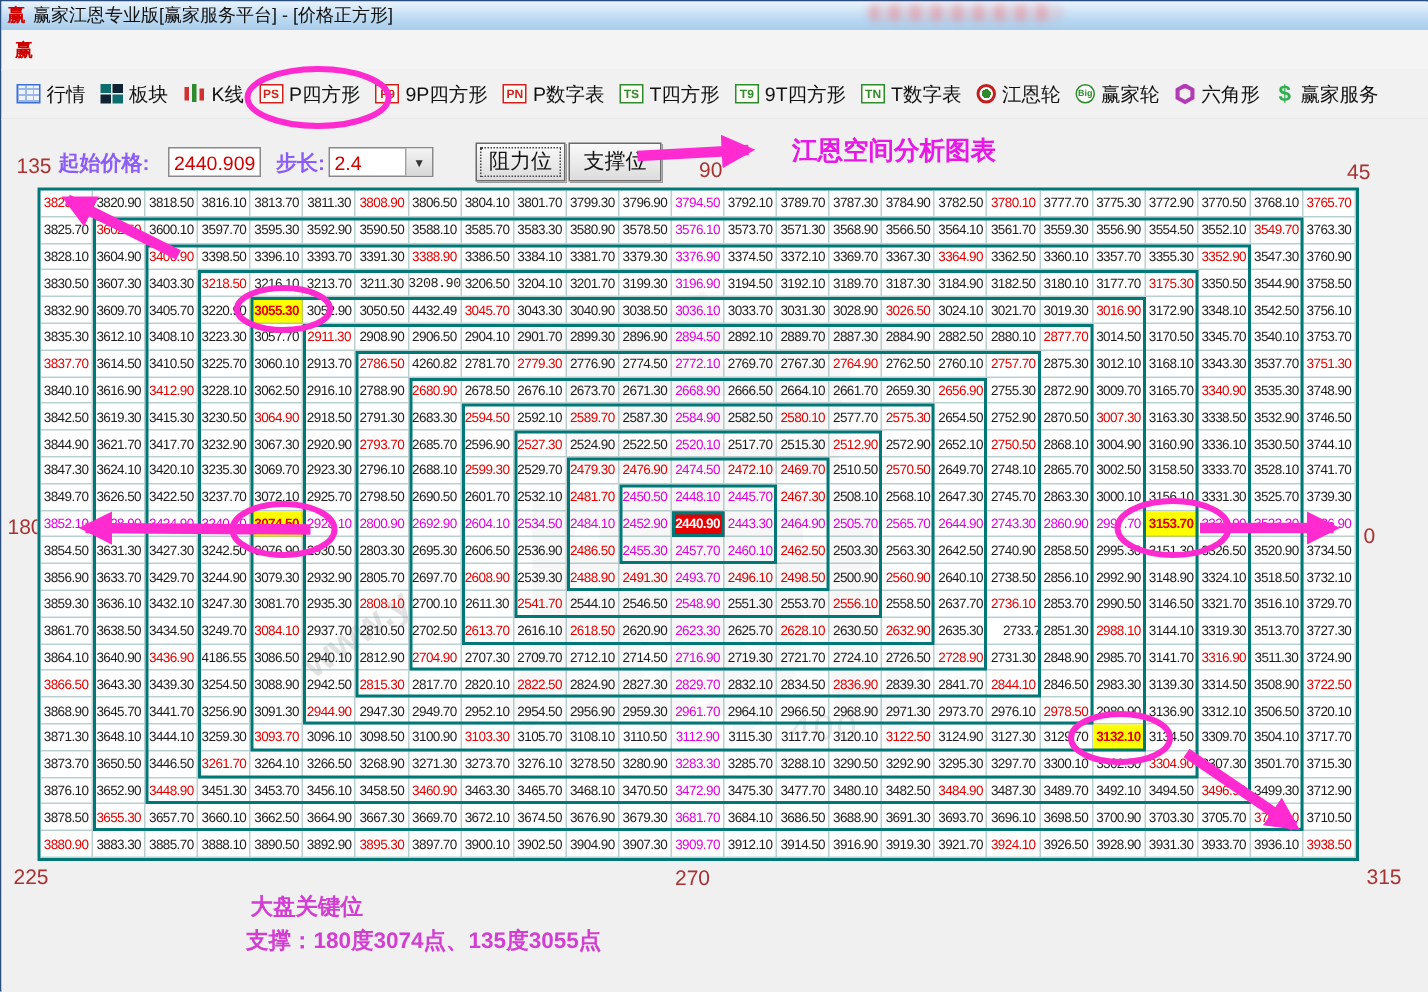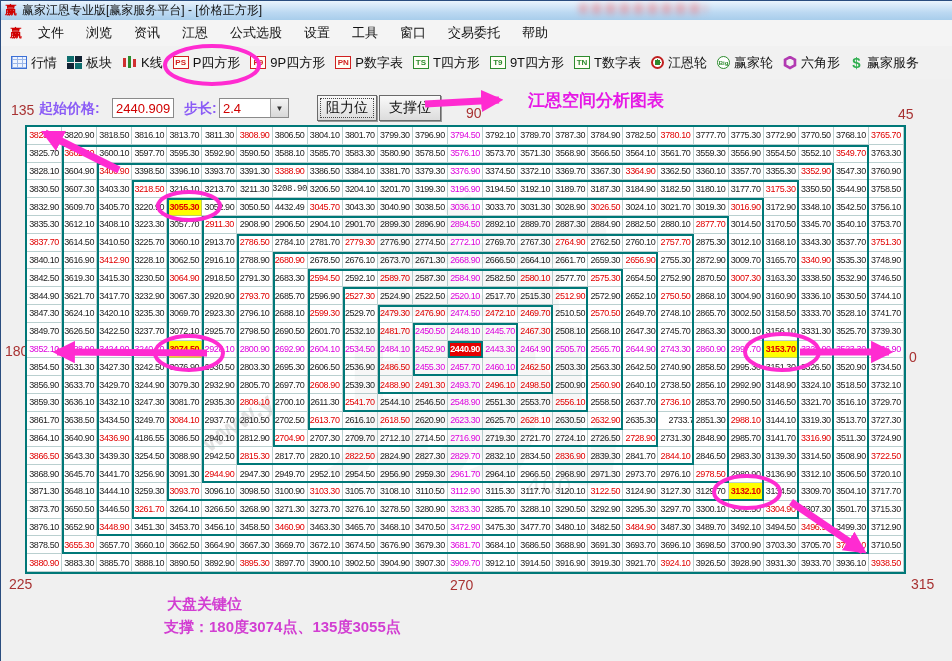--- a/index.html
+++ b/index.html
@@ -94,21 +94,20 @@
 <div id="frame">
 
   <div class="titlebar">
     <span class="app-icon">赢</span>
     <span>赢家江恩专业版[赢家服务平台] - [价格正方形]</span>
     <div class="smudge"></div>
   </div>
 
   <div class="menubar">
     <span class="app-icon">赢</span>
-    <span id="menu-items"><span class="menu-item">文件</span><span class="menu-item">浏览</span><span class="menu-item">资讯</span><span class="menu-item">江恩</span><span class="menu-item">公式选股</span><span class="menu-item">设置</span><span class="menu-item">工具</span><span class="menu-item">窗口</span><span class="menu-item">交易委托</span><span class="menu-item">帮助</span></span>
   </div>
 
   <div class="toolbar" id="toolbar">
       <div class="tb-item">
         <span class="tb-icon ic-market"></span>
         <span>行情</span>
       </div>
       <div class="tb-item">
         <span class="tb-icon ic-blocks"></span>
         <span>板块</span>
@@ -332,21 +331,21 @@
         <div class="cell" style="color: rgb(28, 28, 28);">3345.70</div>
         <div class="cell" style="color: rgb(28, 28, 28);">3540.10</div>
         <div class="cell" style="color: rgb(28, 28, 28);">3753.70</div>
         <div class="cell" style="color: rgb(224, 0, 0);">3837.70</div>
         <div class="cell" style="color: rgb(28, 28, 28);">3614.50</div>
         <div class="cell" style="color: rgb(28, 28, 28);">3410.50</div>
         <div class="cell" style="color: rgb(28, 28, 28);">3225.70</div>
         <div class="cell" style="color: rgb(28, 28, 28);">3060.10</div>
         <div class="cell" style="color: rgb(28, 28, 28);">2913.70</div>
         <div class="cell" style="color: rgb(224, 0, 0);">2786.50</div>
-        <div class="cell" style="color: rgb(28, 28, 28);">2784.10</div>
+        <div class="cell" style="color: rgb(28, 28, 28);">4260.82</div>
         <div class="cell" style="color: rgb(28, 28, 28);">2781.70</div>
         <div class="cell" style="color: rgb(224, 0, 0);">2779.30</div>
         <div class="cell" style="color: rgb(28, 28, 28);">2776.90</div>
         <div class="cell" style="color: rgb(28, 28, 28);">2774.50</div>
         <div class="cell" style="color: rgb(221, 0, 221);">2772.10</div>
         <div class="cell" style="color: rgb(28, 28, 28);">2769.70</div>
         <div class="cell" style="color: rgb(28, 28, 28);">2767.30</div>
         <div class="cell" style="color: rgb(224, 0, 0);">2764.90</div>
         <div class="cell" style="color: rgb(28, 28, 28);">2762.50</div>
         <div class="cell" style="color: rgb(28, 28, 28);">2760.10</div>

